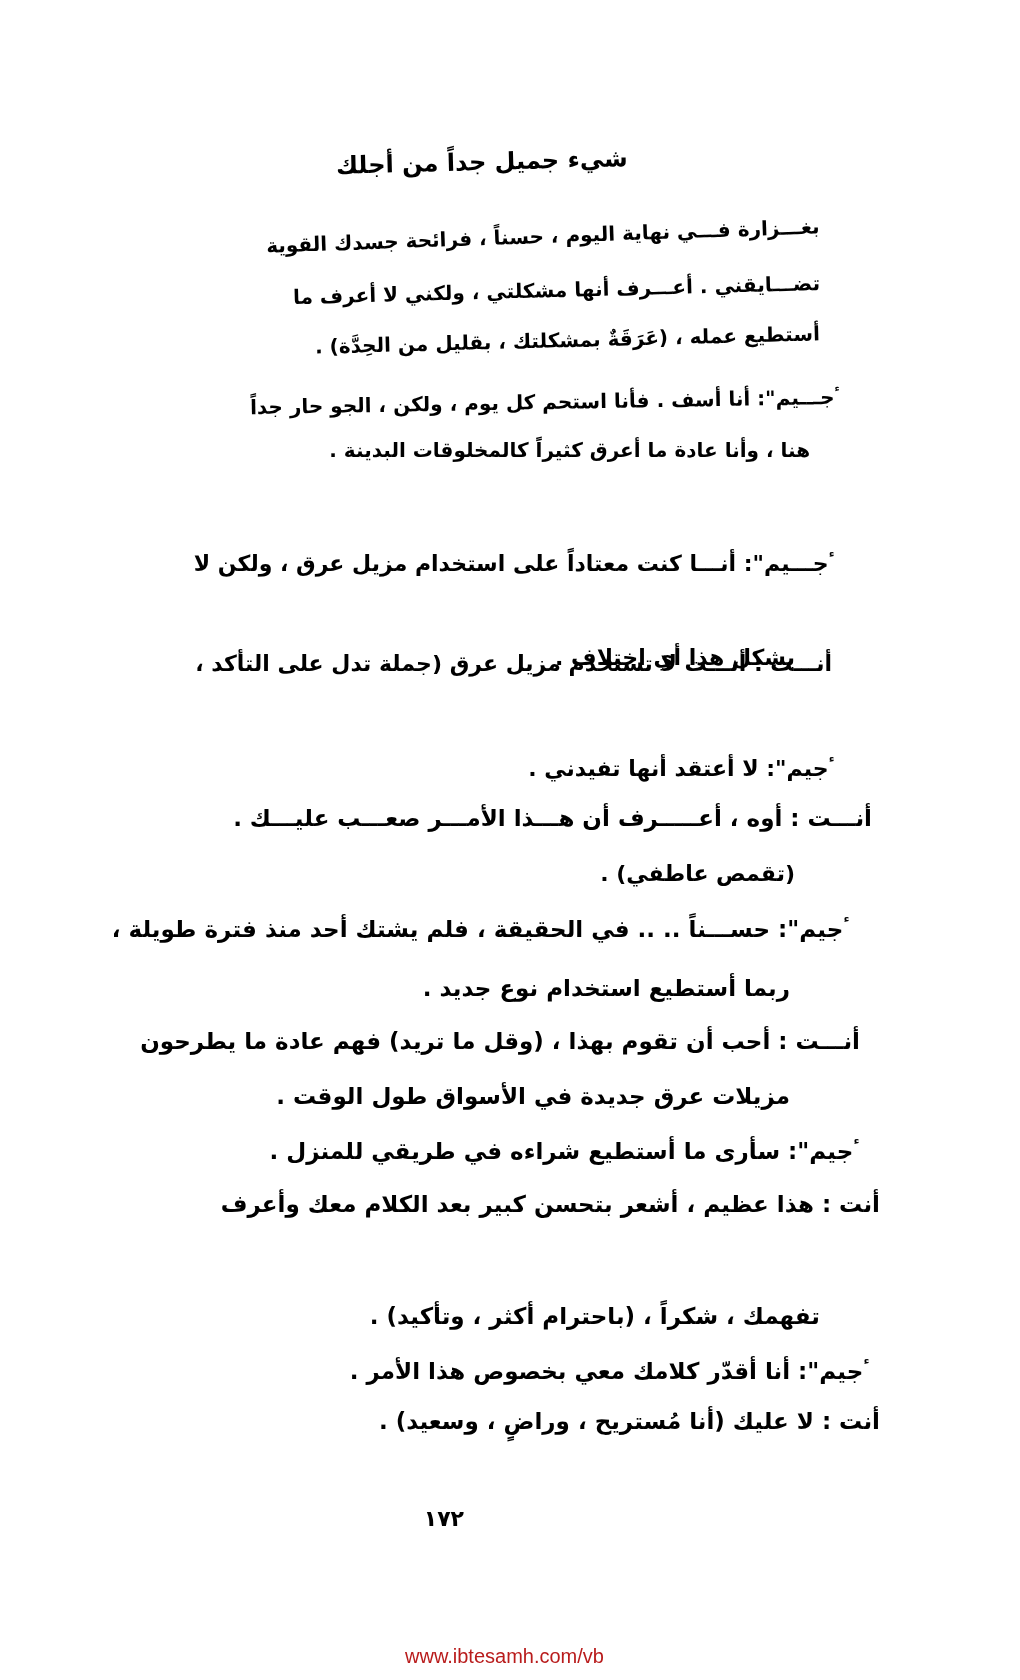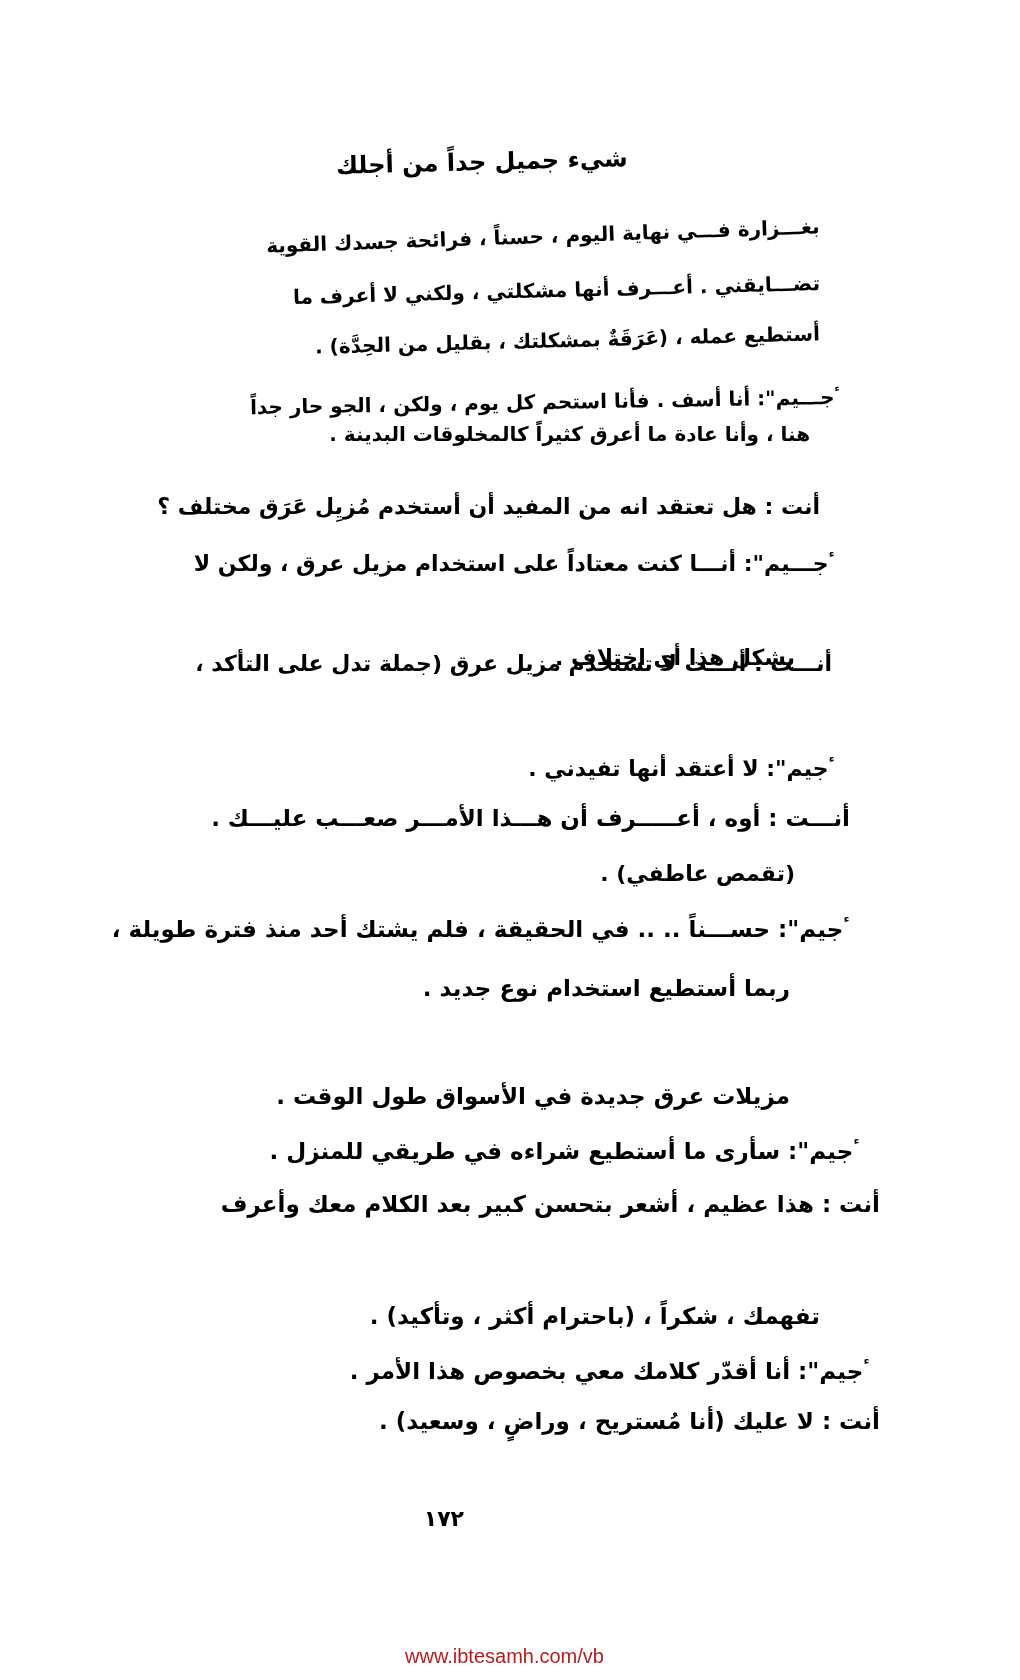--- a/index.html
+++ b/index.html
@@ -33,30 +33,30 @@
 
 <div class="page">
 
   <div class="line title" style="right:392px; top:150px; transform: rotate(-1.5deg);">شيء جميل جداً من أجلك</div>
 
   <div class="line body-s" style="right:200px; top:226px; transform: rotate(-2deg);">بغـــزارة فـــي نهاية اليوم ، حسناً ، فرائحة جسدك القوية</div>
   <div class="line body-s" style="right:200px; top:280px; transform: rotate(-1.5deg);">تضـــايقني . أعـــرف أنها مشكلتي ، ولكني لا أعرف ما</div>
   <div class="line body-s" style="right:200px; top:330px; transform: rotate(-1.5deg);">أستطيع عمله ، (عَرَقَةٌ بمشكلتك ، بقليل من الحِدَّة) .</div>
 
   <div class="line body-s" style="right:180px; top:392px; transform: rotate(-1deg);">ٴجـــيم": أنا أسف . فأنا استحم كل يوم ، ولكن ، الجو حار جداً</div>
-  <div class="line body-s" style="right:210px; top:424px;">هنا ، وأنا عادة ما أعرق كثيراً كالمخلوقات البدينة .</div>
-  <div class="line body-m" style="right:200px; top:496px;">أنت : هل تعتقد انه من المفيد أن أستخدم مُزيِل عَرَق مختلف ؟</div>
+  <div class="line body-s" style="right:210px; top:440px;">هنا ، وأنا عادة ما أعرق كثيراً كالمخلوقات البدينة .</div>
   <div class="line body-m" style="right:185px; top:553px;">ٴجـــيم": أنـــا كنت معتاداً على استخدام مزيل عرق ، ولكن لا</div>
   <div class="line body-m" style="right:225px; top:603px;margin-top:44px;">يشكل هذا أي اختلاف .</div>
   <div class="line body-m" style="right:188px; top:653px;">أنـــت : أنـــت لا تستخدم مزيل عرق (جملة تدل على التأكد ،</div>
   <div class="line body-m" style="right:185px; top:758px;">ٴجيم": لا أعتقد أنها تفيدني .</div>
-  <div class="line body-l" style="right:170px; top:807px;">أنـــت : أوه ، أعـــــرف أن هـــذا الأمـــر صعـــب عليـــك .</div>
+  <div class="line body-l" style="right:148px; top:807px;">أنـــت : أوه ، أعـــــرف أن هـــذا الأمـــر صعـــب عليـــك .</div>
   <div class="line body-m" style="right:225px; top:863px;">(تقمص عاطفي) .</div>
   <div class="line body-l" style="right:170px; top:918px;">ٴجيم": حســـناً .. .. في الحقيقة ، فلم يشتك أحد منذ فترة طويلة ،</div>
   <div class="line body-l" style="right:230px; top:977px;">ربما أستطيع استخدام نوع جديد .</div>
+  <div class="line body-l" style="right:160px; top:1030px;">أنـــت : أحب أن تقوم بهذا ، (وقل ما تريد) فهم عادة ما يطرحون</div>
   <div class="line body-l" style="right:230px; top:1085px;">مزيلات عرق جديدة في الأسواق طول الوقت .</div>
   <div class="line body-l" style="right:160px; top:1140px;">ٴجيم": سأرى ما أستطيع شراءه في طريقي للمنزل .</div>
   <div class="line body-l" style="right:140px; top:1193px;">أنت : هذا عظيم ، أشعر بتحسن كبير بعد الكلام معك وأعرف</div>
   <div class="line body-l" style="right:200px; top:1305px;">تفهمك ، شكراً ، (باحترام أكثر ، وتأكيد) .</div>
   <div class="line body-l" style="right:150px; top:1360px;">ٴجيم": أنا أقدّر كلامك معي بخصوص هذا الأمر .</div>
   <div class="line body-l" style="right:140px; top:1410px;">أنت : لا عليك (أنا مُستريح ، وراضٍ ، وسعيد) .</div>
 
   <div class="line page-number" style="right:556px; top:1508px;">١٧٢</div>
 
   <div class="watermark" style="left:405px; top:1645px;">www.ibtesamh.com/vb</div>

